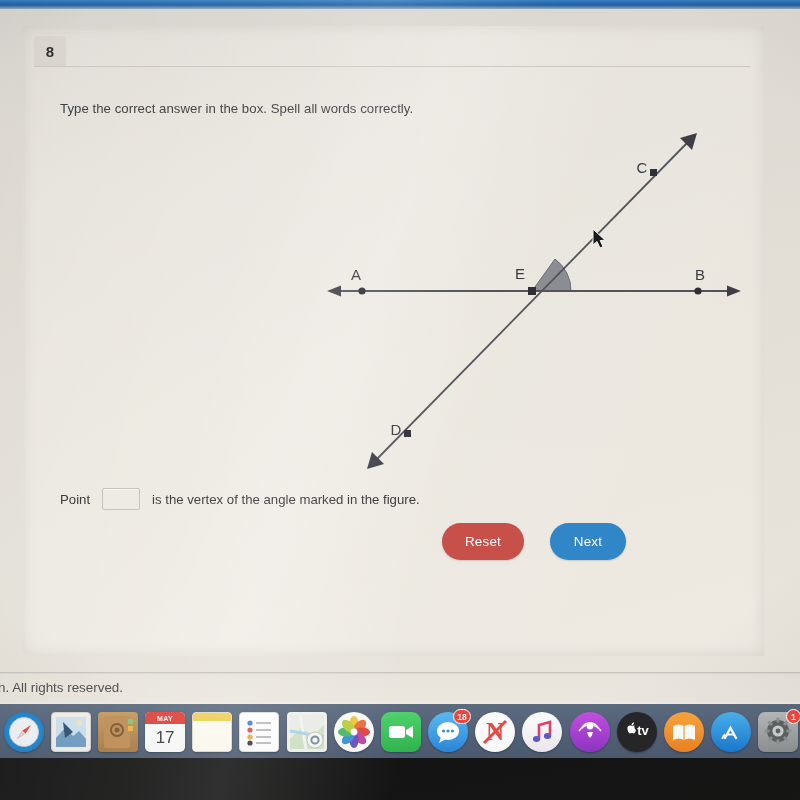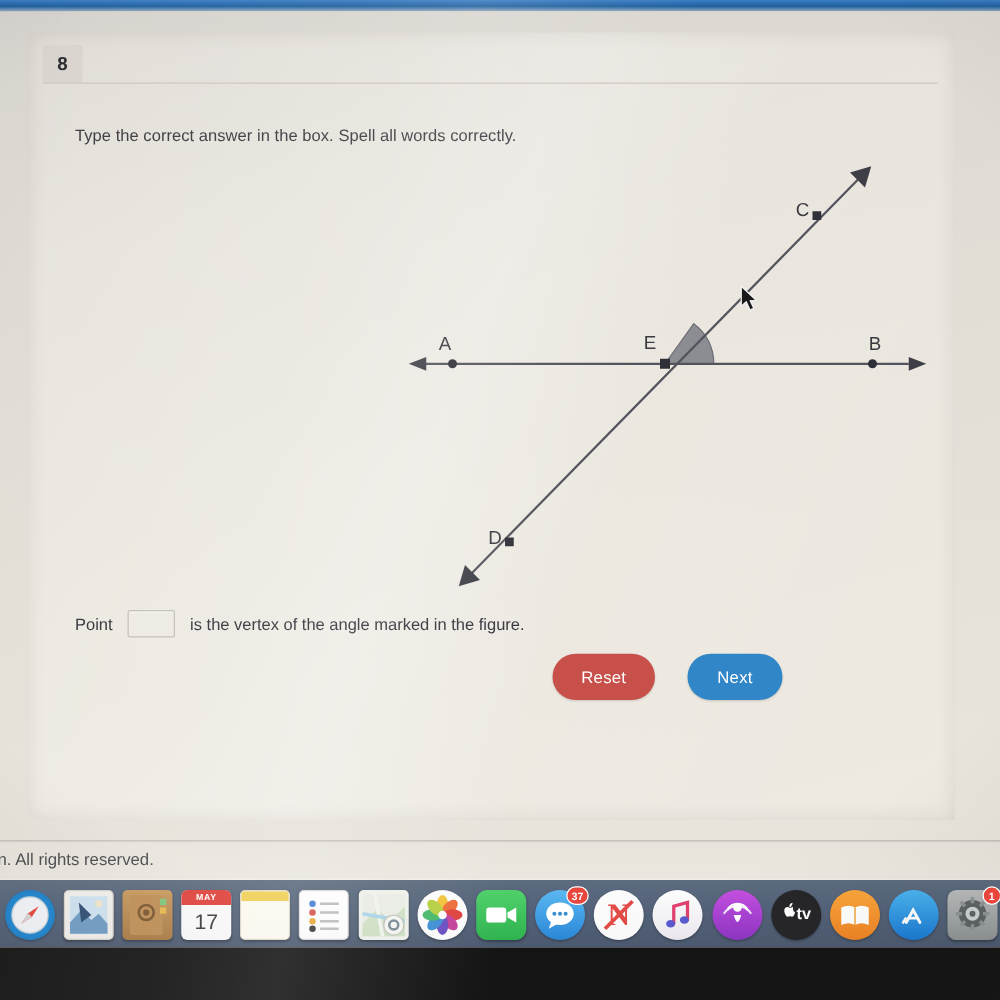--- a/index.html
+++ b/index.html
@@ -381,21 +381,21 @@
       <div class="dock-item">
         <div class="icon-sq icon-circ" style="background:linear-gradient(180deg,#5bb8f2,#2a87d8);">
           <svg width="32" height="32" viewBox="0 0 32 32">
             <ellipse cx="16" cy="15" rx="11" ry="9" fill="#fff"></ellipse>
             <polygon points="9,21 7,27 14,23" fill="#fff"></polygon>
             <circle cx="11.5" cy="15" r="1.6" fill="#3a8fd0"></circle>
             <circle cx="16" cy="15" r="1.6" fill="#3a8fd0"></circle>
             <circle cx="20.5" cy="15" r="1.6" fill="#3a8fd0"></circle>
           </svg>
         </div>
-        <span class="badge">37</span>
+        <span class="badge">18</span>
       </div>
 
       <div class="dock-item">
         <div class="icon-sq icon-circ" style="background:#fbfbfb;">
           <svg width="34" height="34" viewBox="0 0 34 34">
             <text x="17" y="25" text-anchor="middle" font-family="'Liberation Serif',serif" font-size="25" font-weight="bold" fill="#e24b46">N</text>
             <line x1="6" y1="28" x2="28" y2="6" stroke="#e24b46" stroke-width="3"></line>
           </svg>
         </div>
       </div>

